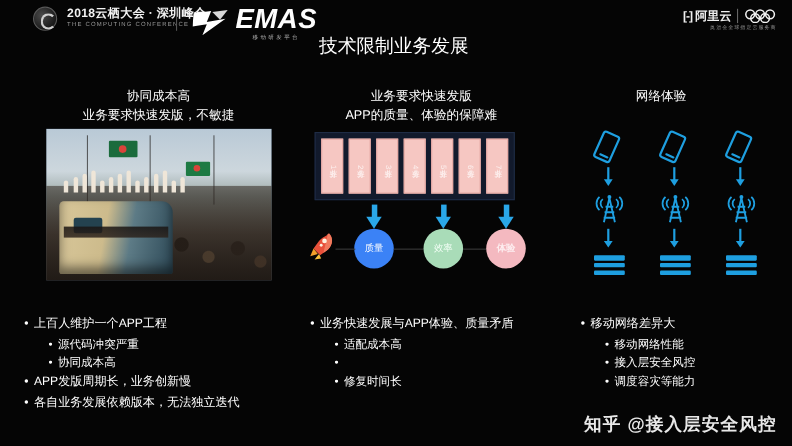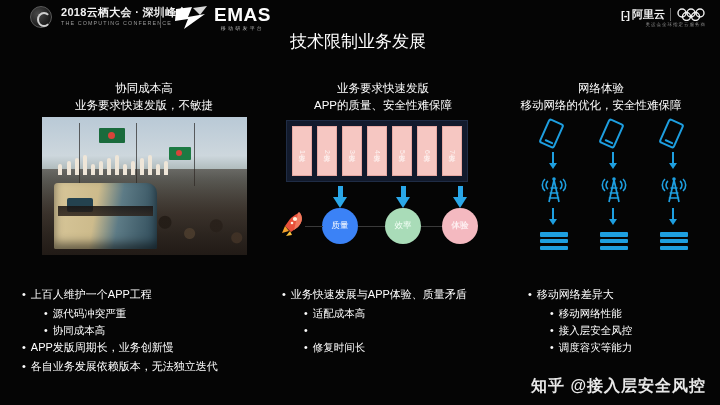--- a/index.html
+++ b/index.html
@@ -17,21 +17,21 @@
      background:radial-gradient(circle at 35% 35%, #4a4a4a 0%, #1a1a1a 70%);
      border:1px solid #5a5a5a; position:relative; }
   .conf-mark:after { content:""; position:absolute; left:6px; top:5px; width:10px; height:11px;
      border:2px solid #cfcfcf; border-right-color:transparent; border-radius:50%; }
   .conf-text { line-height:1.05; }
   .conf-cn { font-size:11px; font-weight:bold; color:#f2f2f2; letter-spacing:.3px; }
   .conf-en { font-size:5.4px; color:#9a9a9a; letter-spacing:1.1px; margin-top:2px; }
   .hdr-div { position:absolute; left:160px; top:7px; width:1px; height:21px; background:#545454; }
   .emas-wrap { position:absolute; left:175px; top:5px; display:flex; align-items:center; gap:5px; }
   .emas-text { line-height:1; }
-  .emas-title { font-size:19px; font-weight:bold; color:#fdfdfd; letter-spacing:.5px; }
+  .emas-title { font-size:25px; font-weight:bold; color:#fdfdfd; letter-spacing:.5px;font-style:italic; }
   .emas-sub { font-size:5px; color:#b5b5b5; letter-spacing:2.2px; margin-top:2px; text-align:center; }
   .hdr-right { position:absolute; right:14px; top:7px; display:flex; align-items:center; gap:5px; }
   .ali-logo { display:flex; align-items:center; gap:3px; }
   .ali-icon { font-size:11px; color:#f0f0f0; letter-spacing:-1px; font-weight:bold; }
   .ali-cn { font-size:11px; color:#f0f0f0; font-weight:bold; }
   .ali-div { width:1px; height:13px; background:#666; }
   .ali-note { position:absolute; right:14px; top:22px; font-size:4.6px; color:#8d8d8d; letter-spacing:.9px; }
 
   
   .slide-title { position:absolute; left:290px; top:30px; font-size:17px; color:#ffffff; font-weight:normal; }
@@ -166,25 +166,24 @@
 </div>
 
 <div class="slide-title">技术限制业务发展</div>
 
 <div class="col-head" id="ch1">
   <div class="l1">协同成本高</div>
   <div class="l2">业务要求快速发版，不敏捷</div>
 </div>
 <div class="col-head" id="ch2">
   <div class="l1">业务要求快速发版</div>
-  <div class="l2">APP的质量、安全性难保障</div>
+  <div class="l2">APP的质量、体验的保障难</div>
 </div>
 <div class="col-head" id="ch3">
   <div class="l1">网络体验</div>
-  <div class="l2">移动网络的优化，安全性难保障</div>
 </div>
 
 <div class="photo">
   <div class="ph-sky"></div>
   <div class="ph-pole" style="left:18%"></div>
   <div class="ph-pole" style="left:46%"></div>
   <div class="ph-pole" style="left:74%"></div>
   <div class="ph-crowd"></div>
   <div class="ph-train">
     <div class="ph-roof"></div>

